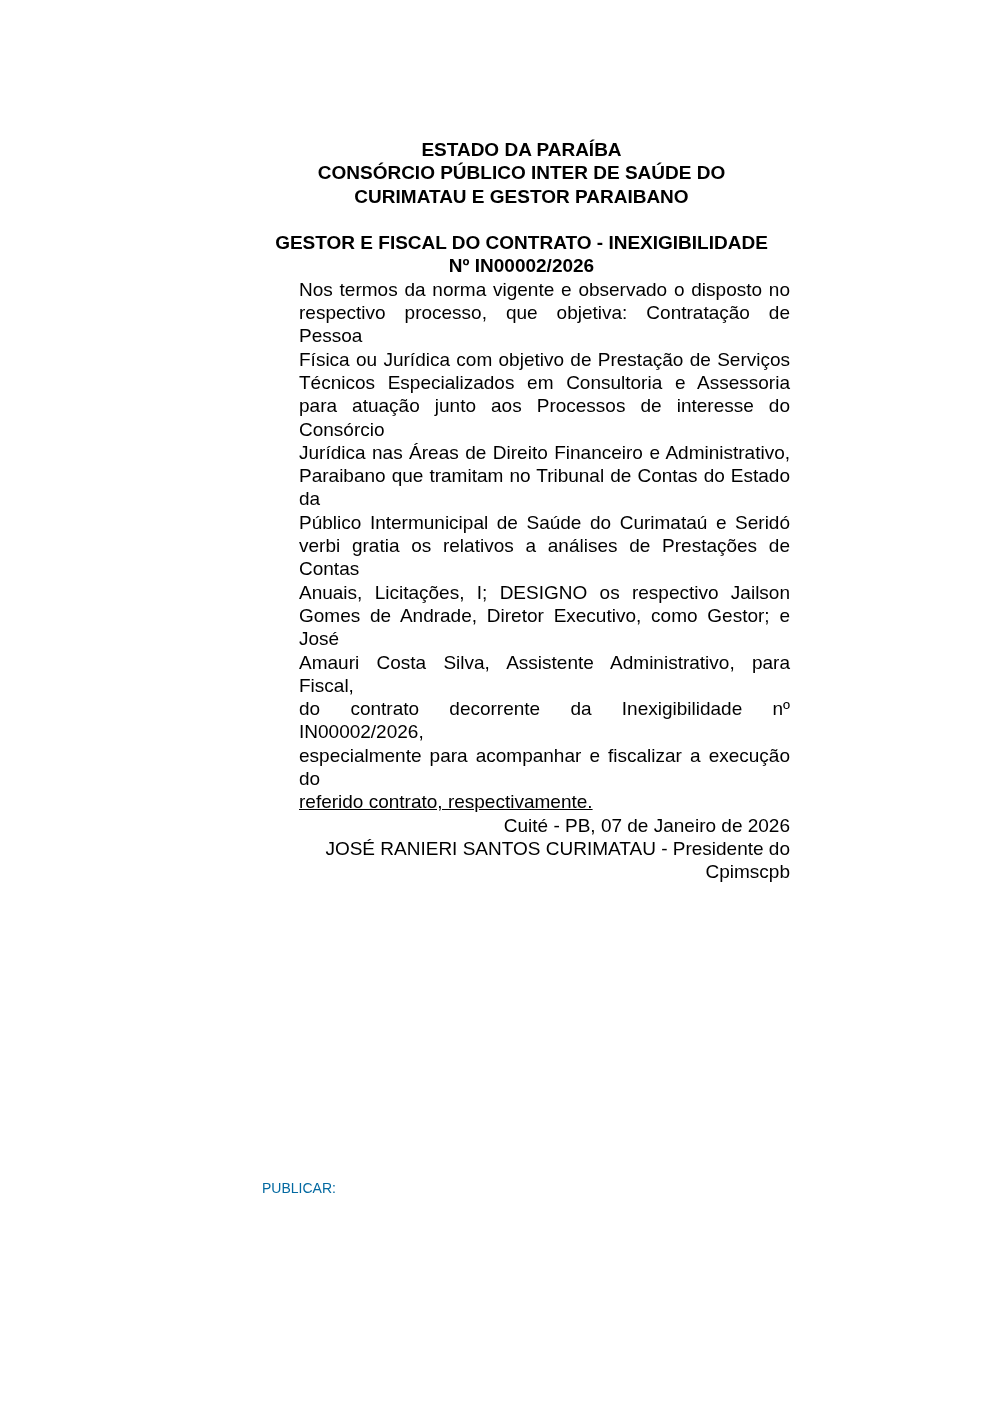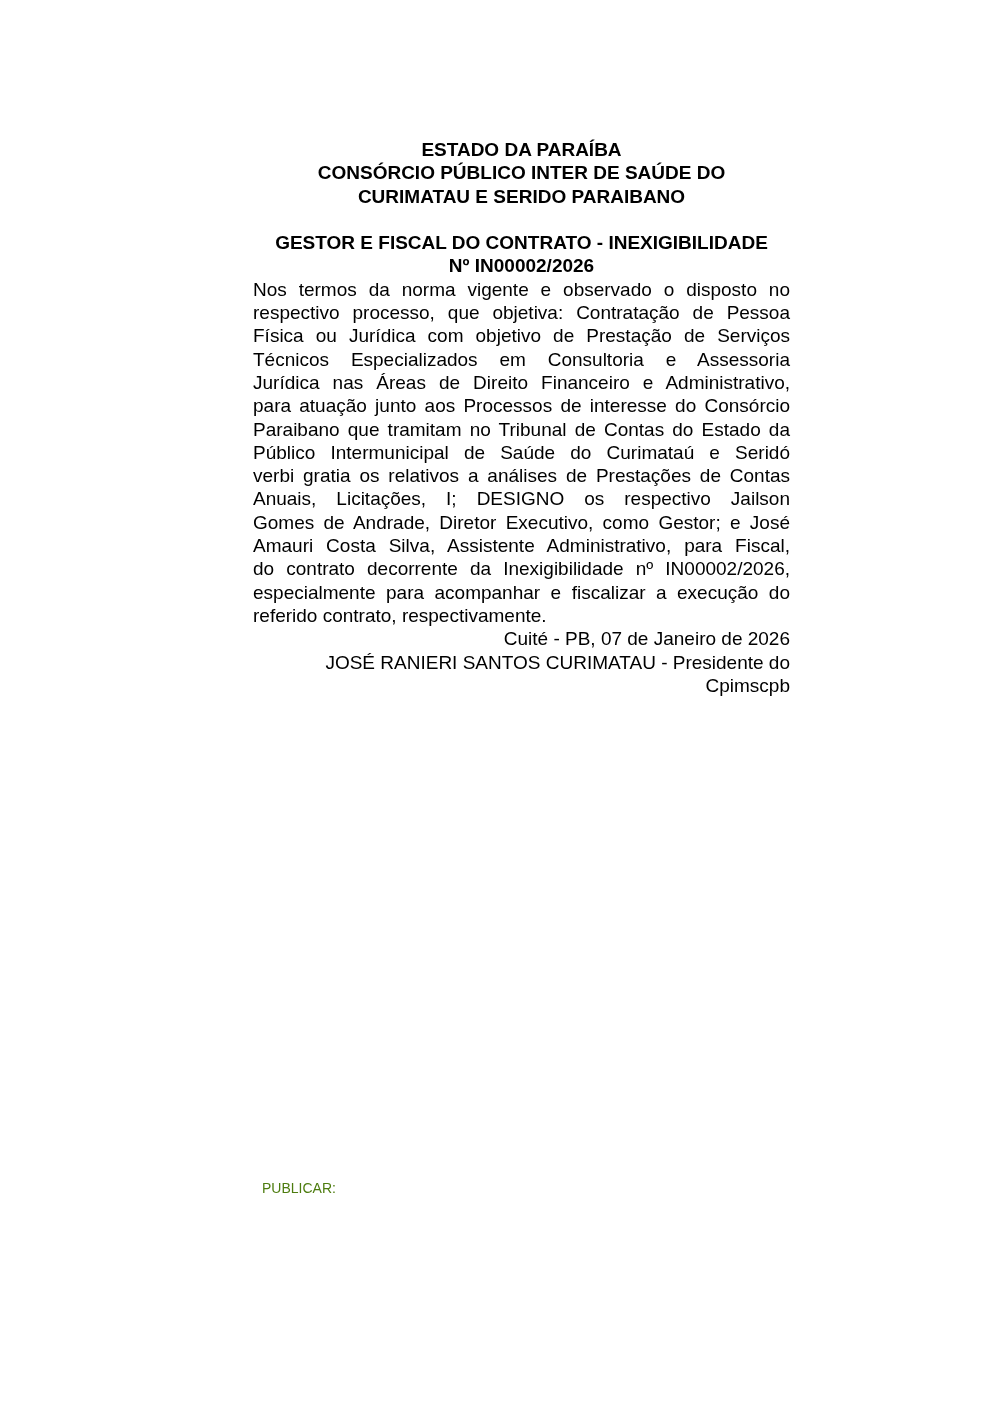--- a/index.html
+++ b/index.html
@@ -33,61 +33,63 @@
     font-weight: bold;
     white-space: nowrap;
   }
   .line-spacer {
     height: 23.3px;
   }
   .jline {
     text-align: justify;
     -moz-text-align-last: justify;
     text-align-last: justify;
+    margin-left: 46px;
   }
   .jline.last-line {
     text-align: left;
     -moz-text-align-last: left;
     text-align-last: left;
+    text-decoration: underline;
   }
   .right-line {
     text-align: right;
   }
   .publish-label {
     position: absolute;
     left: 262px;
     top: 1180px;
-    color: #4d7c0f;
+    color: #0369a1;
     font-size: 14px;
     line-height: 17px;
   }
 </style>
 </head>
 <body>
 
 <div class="page">
 
   <div class="doc-block">
 
     <div class="head-line">ESTADO DA PARAÍBA</div>
     <div class="head-line">CONSÓRCIO PÚBLICO INTER DE SAÚDE DO</div>
-    <div class="head-line">CURIMATAU E SERIDO PARAIBANO</div>
+    <div class="head-line">CURIMATAU E GESTOR PARAIBANO</div>
 
     <div class="line-spacer"></div>
 
     <div class="head-line">GESTOR E FISCAL DO CONTRATO - INEXIGIBILIDADE</div>
     <div class="head-line">Nº IN00002/2026</div>
 
     <div class="body-text">
       <div class="jline">Nos termos da norma vigente e observado o disposto no</div>
       <div class="jline">respectivo processo, que objetiva: Contratação de Pessoa</div>
       <div class="jline">Física ou Jurídica com objetivo de Prestação de Serviços</div>
       <div class="jline">Técnicos Especializados em Consultoria e Assessoria</div>
+      <div class="jline">para atuação junto aos Processos de interesse do Consórcio</div>
       <div class="jline">Jurídica nas Áreas de Direito Financeiro e Administrativo,</div>
-      <div class="jline">para atuação junto aos Processos de interesse do Consórcio</div>
       <div class="jline">Paraibano que tramitam no Tribunal de Contas do Estado da</div>
       <div class="jline">Público Intermunicipal de Saúde do Curimataú e Seridó</div>
       <div class="jline">verbi gratia os relativos a análises de Prestações de Contas</div>
       <div class="jline">Anuais, Licitações, I; DESIGNO os respectivo Jailson</div>
       <div class="jline">Gomes de Andrade, Diretor Executivo, como Gestor; e José</div>
       <div class="jline">Amauri Costa Silva, Assistente Administrativo, para Fiscal,</div>
       <div class="jline">do contrato decorrente da Inexigibilidade nº IN00002/2026,</div>
       <div class="jline">especialmente para acompanhar e fiscalizar a execução do</div>
       <div class="jline last-line">referido contrato, respectivamente.</div>
     </div>

